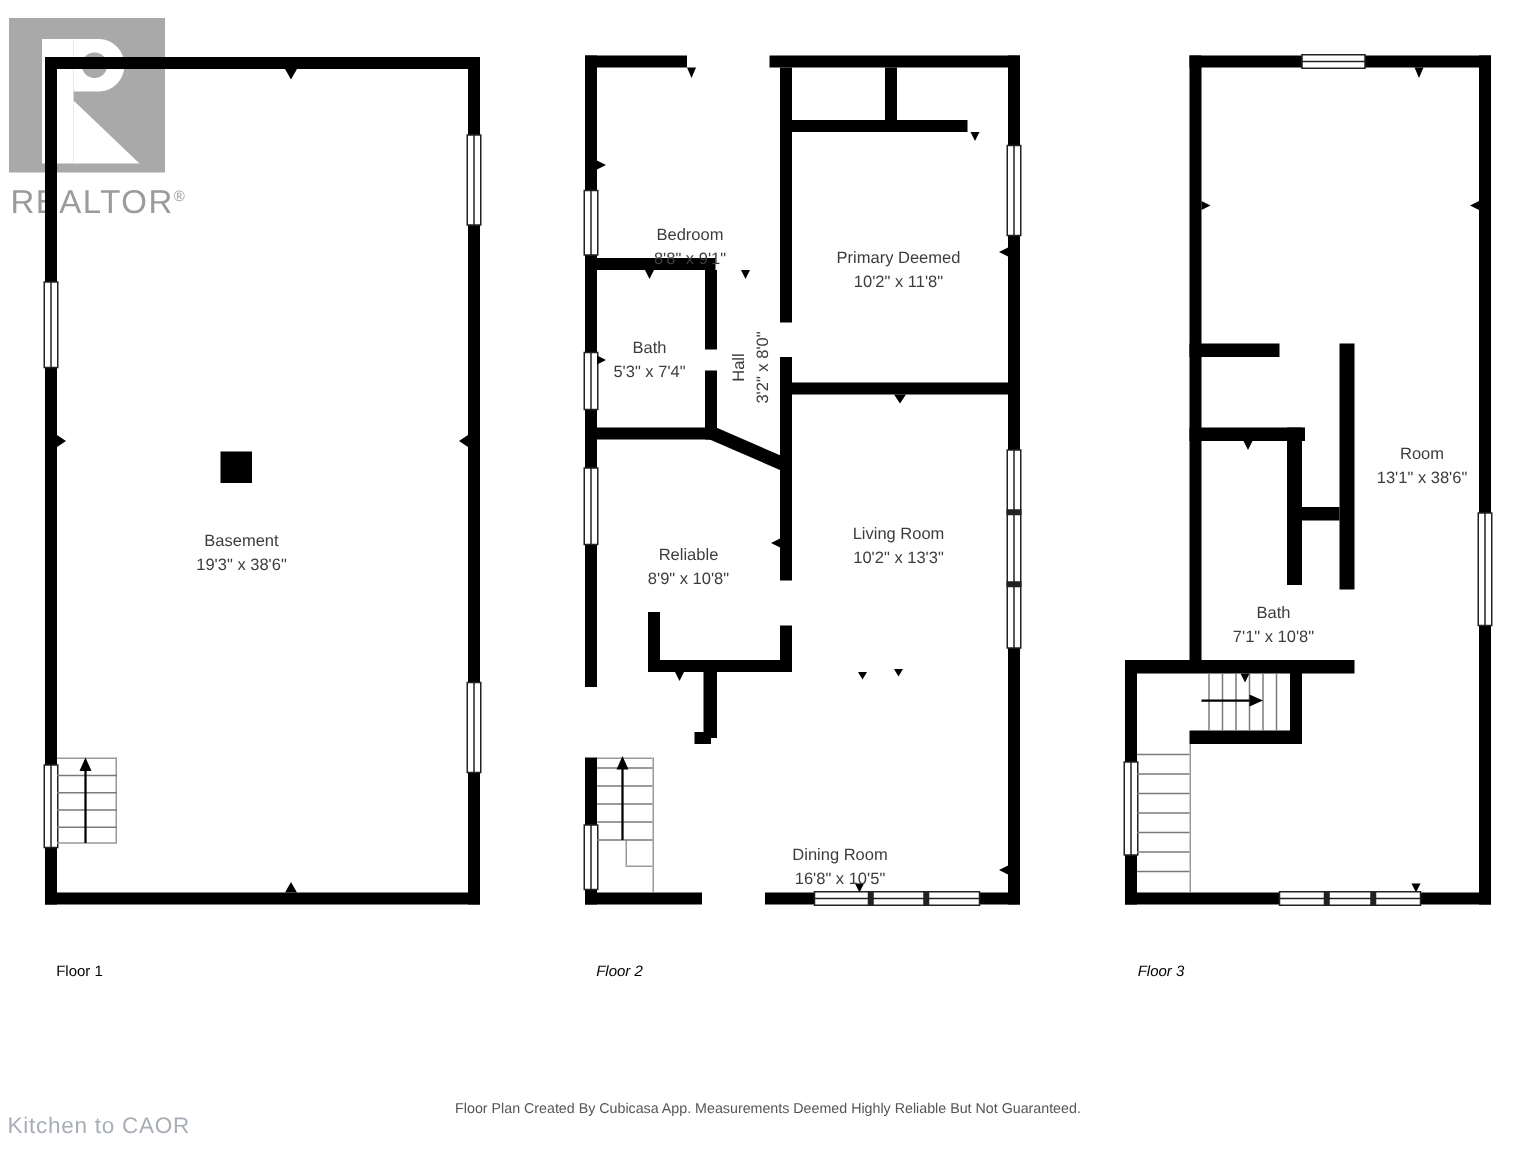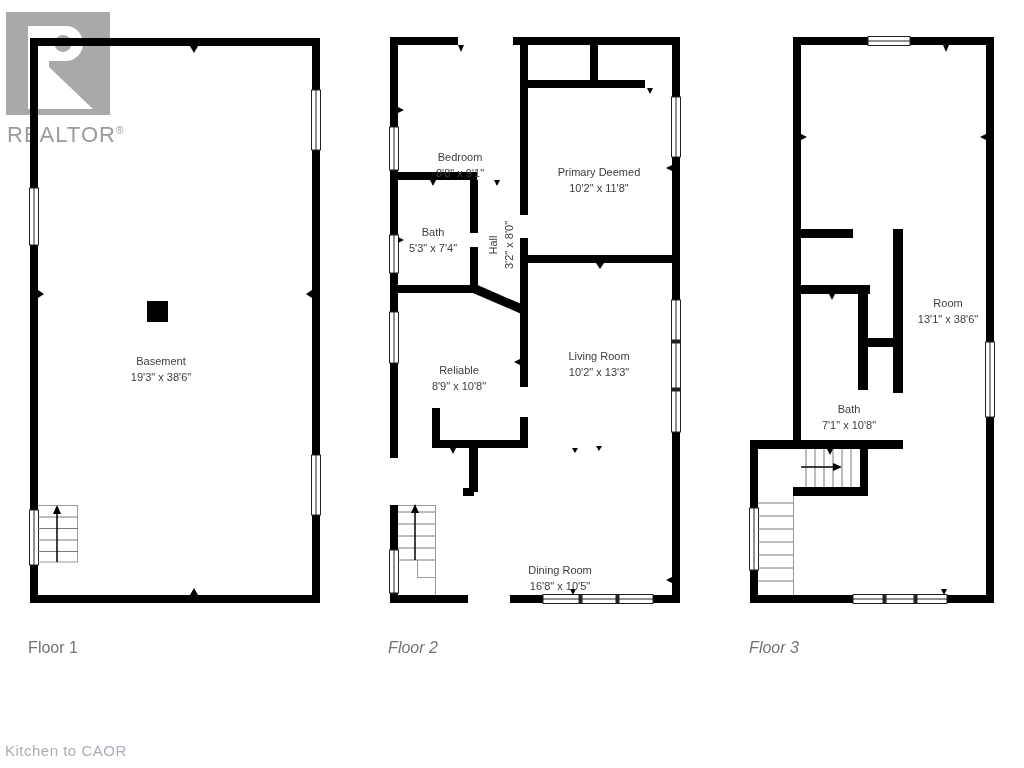--- a/index.html
+++ b/index.html
@@ -20,21 +20,21 @@
   .tread{stroke:#7a7a7a;stroke-width:1;}
   .thin{stroke:#9a9a9a;stroke-width:1;}
   .tick{fill:#000;}
   .arrow{stroke:#000;stroke-width:1.5;fill:none;}
   .arrowhead{fill:#000;}
   
   .labels{position:absolute;left:0;top:0;width:1024px;height:768px;z-index:3;pointer-events:none;}
   .room-label{position:absolute;transform:translate(-50%,-50%);text-align:center;
               color:#3d3d3d;font-size:11px;line-height:16px;white-space:nowrap;}
   .room-label.rotated{transform:translate(-50%,-50%) rotate(-90deg);}
-  .floor-label{position:absolute;transform:translate(-50%,-50%);font-size:16px;color:#737373;
+  .floor-label{position:absolute;transform:translate(-50%,-50%);font-size:10px;color:#000000;
                white-space:nowrap;}
   .license{position:absolute;left:5px;top:742px;font-size:15px;color:#a9aeb6;
            letter-spacing:0.5px;z-index:3;}
   .disclaimer{position:absolute;left:0;top:734px;width:1024px;text-align:center;
               font-size:9.5px;color:#555;z-index:3;}
 </style>
 </head>
 <body>
 
 <div id="canvas">
@@ -280,13 +280,14 @@
       <div>Bath</div>
       <div>7'1" x 10'8"</div>
     </div>
 
     <div class="floor-label" style="left:53px;top:648px;">Floor 1</div>
     <div class="floor-label" style="left:413px;top:648px;font-style:italic;">Floor 2</div>
     <div class="floor-label" style="left:774px;top:648px;font-style:italic;">Floor 3</div>
   </div>
 
   <div class="license">Kitchen to CAOR</div>
+  <div class="disclaimer">Floor Plan Created By Cubicasa App. Measurements Deemed Highly Reliable But Not Guaranteed.</div>
 </div>
 
 </body></html>

